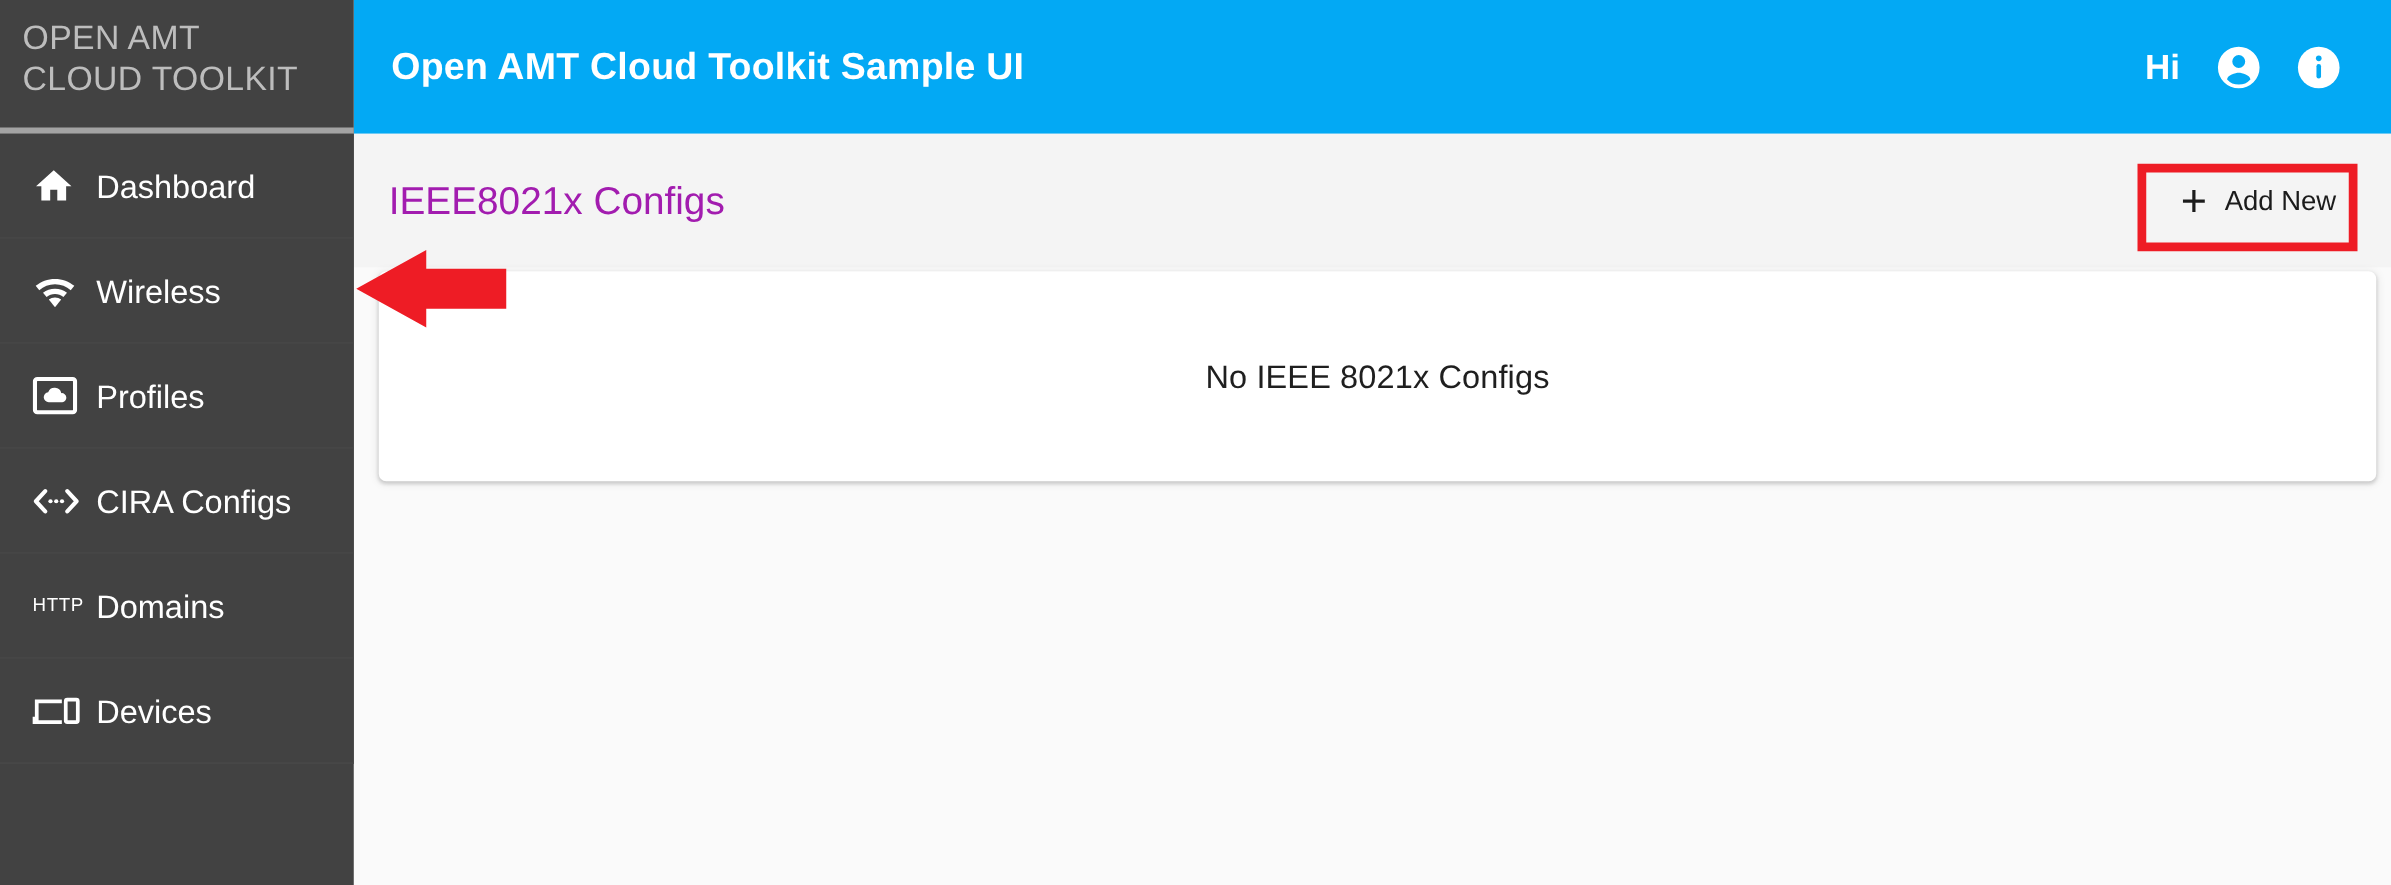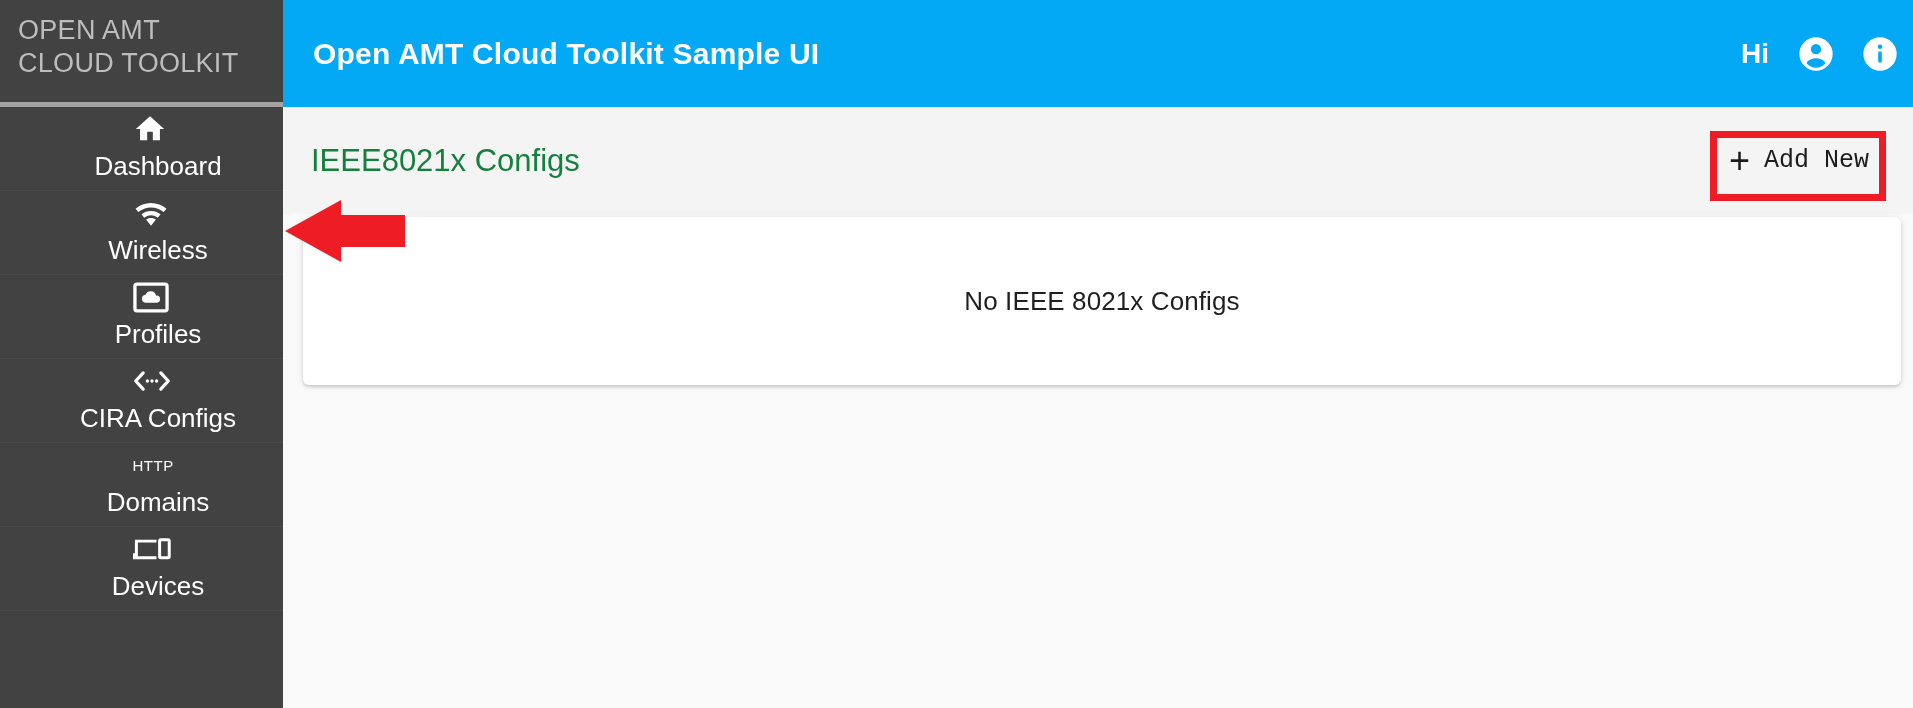--- a/index.html
+++ b/index.html
@@ -37,21 +37,20 @@
   .nav { display: flex; flex-direction: column; }
   .nav-item {
     height: 84px;
     display: flex;
     align-items: center;
     padding-left: 26px;
     color: #ffffff;
     border-bottom: 1px solid #4a4a4a;
     cursor: pointer;
     background: #424242;
-    flex-direction: column;
   }
   .nav-item.active { background: #5a5a5a; }
   .nav-icon {
     width: 44px;
     flex: 0 0 44px;
     display: flex;
     align-items: center;
     justify-content: flex-start;
     color: #ffffff;
   }
@@ -79,21 +78,21 @@
     flex-direction: column;
     background: #fafafa;
     position: relative;
   }
   .topbar {
     height: 107px;
     flex: 0 0 107px;
     background: #03a9f4;
     display: flex;
     align-items: center;
-    padding: 0 12px 0 30px;
+    padding: 0 37px 0 30px;
   }
   .topbar-title {
     color: #ffffff;
     font-size: 30px;
     font-weight: bold;
     letter-spacing: 0.2px;
     white-space: nowrap;
   }
   .topbar-spacer { flex: 1 1 auto; }
   .topbar-right { display: flex; align-items: center; gap: 22px; }
@@ -115,21 +114,21 @@
     height: 107px;
     flex: 0 0 107px;
     background: #f4f4f4;
     display: flex;
     align-items: center;
     padding: 0 26px 0 28px;
     position: relative;
   }
   .page-title {
     font-size: 31px;
-    color: #15803d;
+    color: #a21caf;
     font-weight: 400;
     white-space: nowrap;
   }
   .toolbar-spacer { flex: 1 1 auto; }
   .add-new-btn {
     display: flex;
     align-items: center;
     gap: 14px;
     padding: 10px 18px 10px 14px;
     background: transparent;
@@ -137,24 +136,23 @@
     cursor: pointer;
     font-family: "Liberation Sans", sans-serif;
   }
   .add-new-btn .plus {
     font-size: 36px;
     line-height: 30px;
     color: #1c1c1c;
     font-weight: 300;
   }
   .add-new-btn .lbl {
-    font-size: 25px;
+    font-size: 22px;
     color: #1c1c1c;
     white-space: nowrap;
-    font-family: Liberation Mono, monospace;
   }
 
   .content {
     flex: 1 1 auto;
     background: #fafafa;
     padding: 0 12px 0 20px;
     position: relative;
   }
   .card {
     margin-top: 3px;

